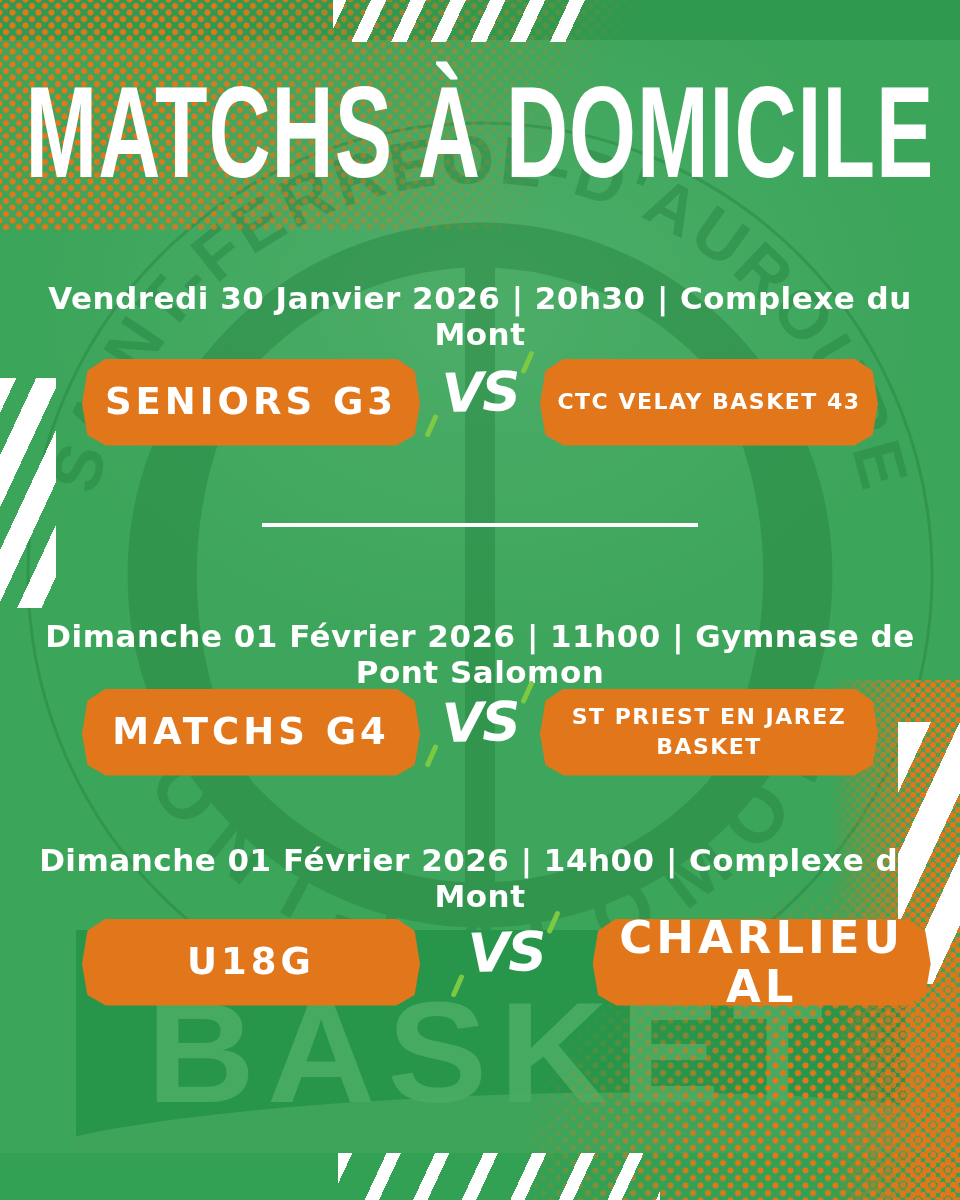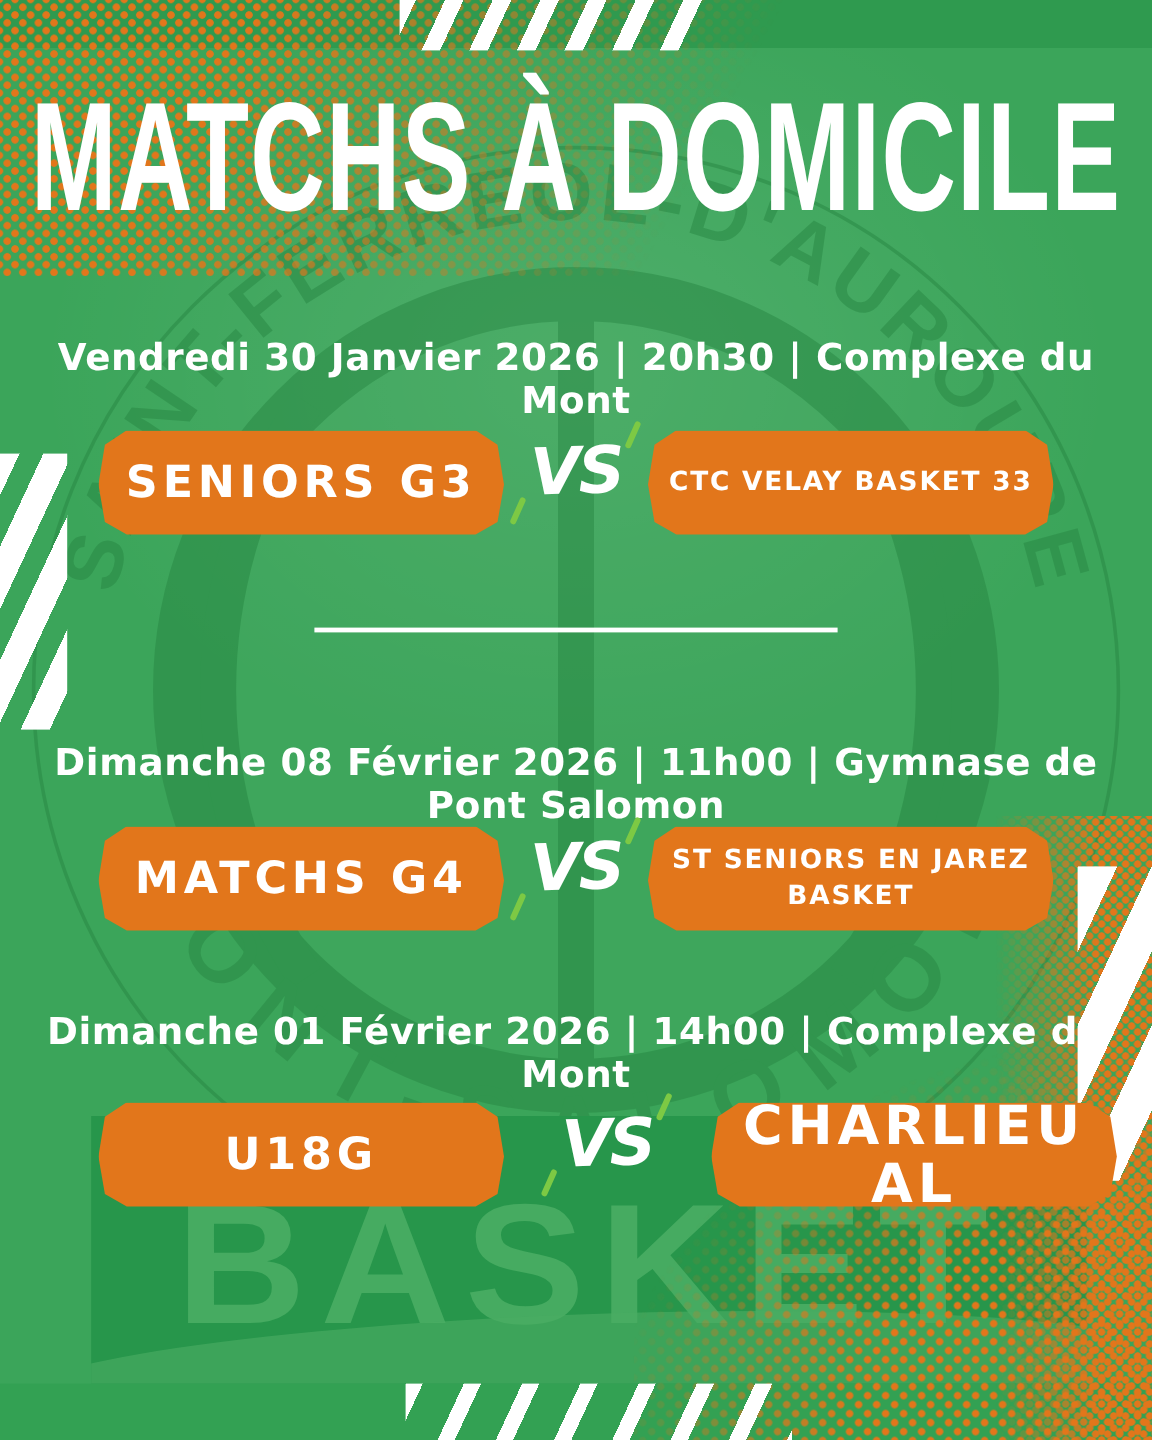--- a/index.html
+++ b/index.html
@@ -150,36 +150,36 @@
 
   <div class="date-line date-1">Vendredi 30 Janvier 2026 | 20h30 | Complexe du Mont</div>
   <div class="match-row row-1">
     <div class="pill">
       <span class="big">SENIORS G3</span>
     </div>
     <div class="vs-wrap">
       <span class="vs">VS</span>
     </div>
     <div class="pill">
-      <span class="small">CTC VELAY BASKET 33</span>
+      <span class="small">CTC VELAY BASKET 43</span>
     </div>
   </div>
 
   <div class="divider"></div>
 
-  <div class="date-line date-2">Dimanche 08 Février 2026 | 11h00 | Gymnase de Pont Salomon</div>
+  <div class="date-line date-2">Dimanche 01 Février 2026 | 11h00 | Gymnase de Pont Salomon</div>
   <div class="match-row row-2">
     <div class="pill">
       <span class="big">MATCHS G4</span>
     </div>
     <div class="vs-wrap">
       <span class="vs">VS</span>
     </div>
     <div class="pill">
-      <span class="small">ST SENIORS EN JAREZ</span>
+      <span class="small">ST PRIEST EN JAREZ</span>
       <span class="small">BASKET</span>
     </div>
   </div>
 
   <div class="date-line date-3">Dimanche 01 Février 2026 | 14h00 | Complexe du Mont</div>
   <div class="match-row row-3">
     <div class="pill">
       <span class="big">U18G</span>
     </div>
     <div class="vs-wrap">

